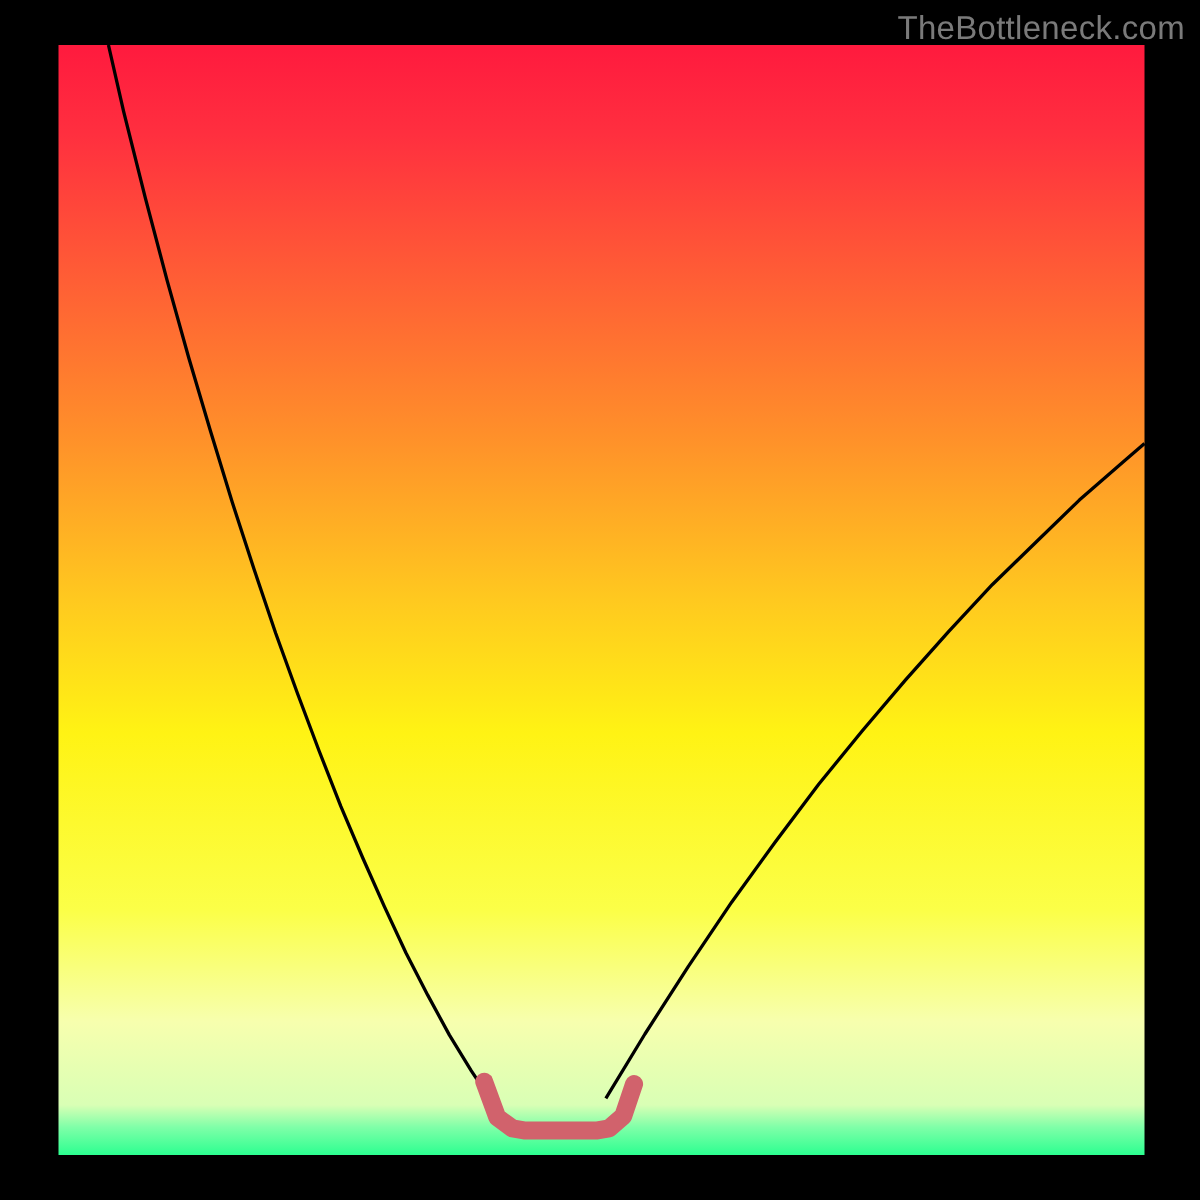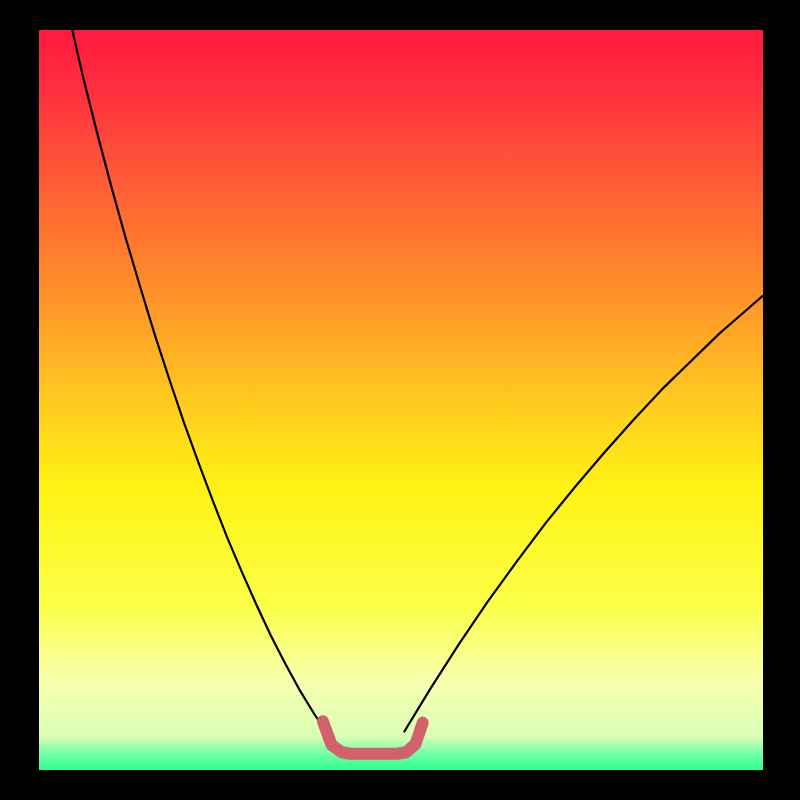--- a/index.html
+++ b/index.html
@@ -50,13 +50,14 @@
         </linearGradient>
     </defs>
     <rect id="frame-bg" x="0" y="0" width="800" height="800" fill="#000"></rect>
     <rect id="plot-bg" fill="url(#bg-grad)" x="39" y="30" width="724" height="740"></rect>
     <g id="series-layer">
         <path d="M72.30 30.00 L82.44 74.40 L96.92 132.12 L111.40 186.88 L125.88 238.68 L140.36 287.52 L154.84 334.88 L169.32 379.28 L183.80 422.20 L198.28 462.16 L212.76 500.64 L227.24 537.64 L241.72 571.68 L256.20 604.24 L270.68 635.32 L285.16 663.44 L299.64 690.08 L314.12 713.76 L326.43 732.26" fill="none" stroke="#000000" stroke-width="2.2" stroke-linecap="butt" stroke-linejoin="round"></path>
         <path d="M403.90 732.26 L429.96 689.34 L458.92 644.20 L487.88 601.28 L516.84 561.32 L545.80 522.84 L574.76 487.32 L603.72 453.28 L632.68 420.72 L661.64 389.64 L690.60 361.52 L719.56 333.40 L748.52 308.24 L763.00 295.66" fill="none" stroke="#000000" stroke-width="2.2" stroke-linecap="butt" stroke-linejoin="round"></path>
         <path d="M322.81 721.16 L331.50 744.84 L341.63 752.24 L350.32 753.72 L397.38 753.72 L406.07 752.24 L415.48 744.10 L422.72 722.64" fill="none" stroke="#d1626c" stroke-width="12" stroke-linecap="round" stroke-linejoin="round"></path>
       </g>
   </svg>
+  <div class="watermark">TheBottleneck.com</div>
 </div>
 
 </body></html>

